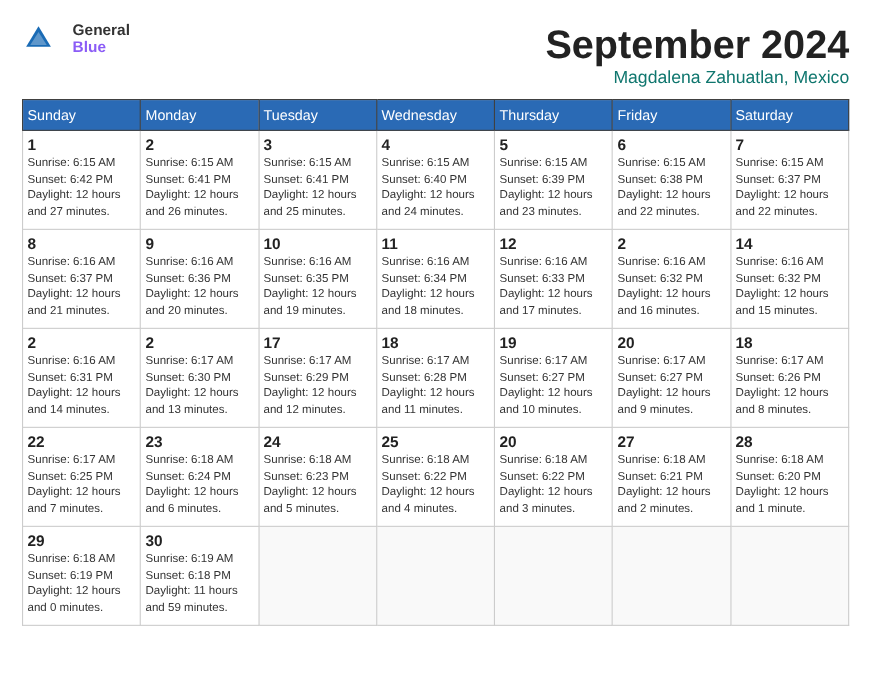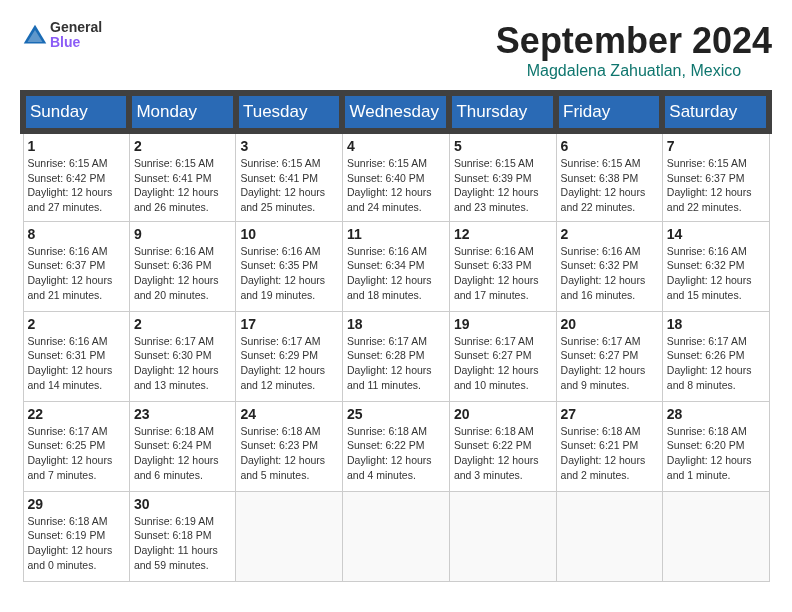--- a/index.html
+++ b/index.html
@@ -11,61 +11,61 @@
       padding: 20px;
     }
     .header-area {
       display: flex;
       justify-content: space-between;
       align-items: flex-start;
       margin-bottom: 10px;
     }
     .logo {
       display: flex;
-      align-items: flex-end;
-      gap: 0;
+      align-items: flex-start;
+      gap: 16px;
     }
     .logo-text {
       display: flex;
       flex-direction: column;
       font-size: 14px;
       font-weight: bold;
       line-height: 1.1;
     }
     .logo-text .general { color: #333; }
     .logo-text .blue { color: #8b5cf6; }
     .logo-icon {
       width: 30px;
       height: 30px;
     }
     .title-area {
-      text-align: center;
+      text-align: right;
     }
     .month-title {
       font-size: 36px;
       font-weight: bold;
       color: #222;
     }
     .location {
       font-size: 16px;
       color: #0f766e;
     }
     .calendar {
       width: 100%;
       border-collapse: collapse;
       font-size: 11px;
     }
     .calendar th {
       background-color: #2a6ab5;
       color: #fff;
       padding: 6px 4px;
       text-align: left;
-      font-size: 17px;
+      font-size: 13px;
       font-weight: normal;
-      border: 6px solid #404040;
+      border: 1px solid #404040;
     }
     .calendar td {
       border: 1px solid #ccc;
       vertical-align: top;
       padding: 4px;
       width: 107px;
       min-height: 80px;
     }
     .day-num {
       font-size: 14px;

